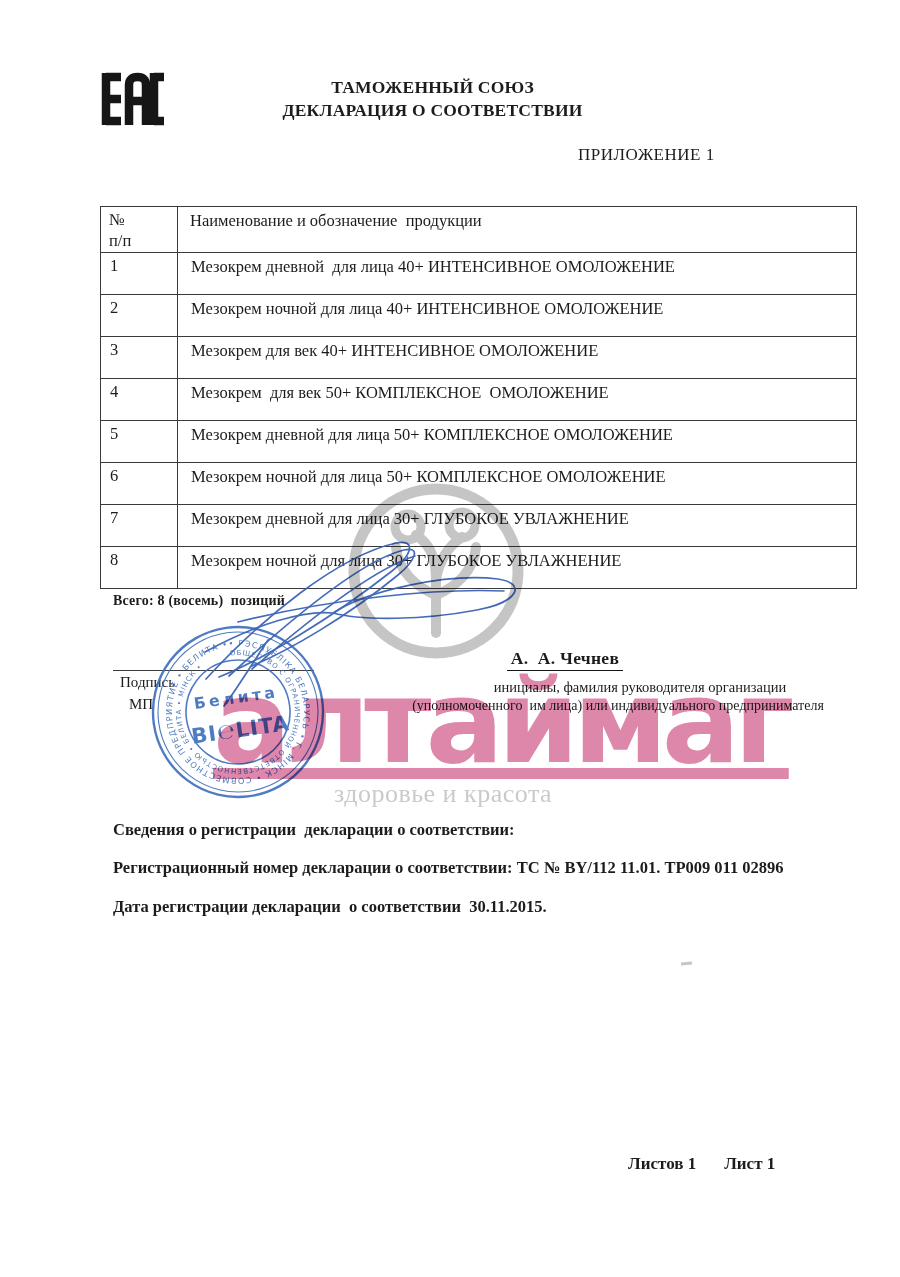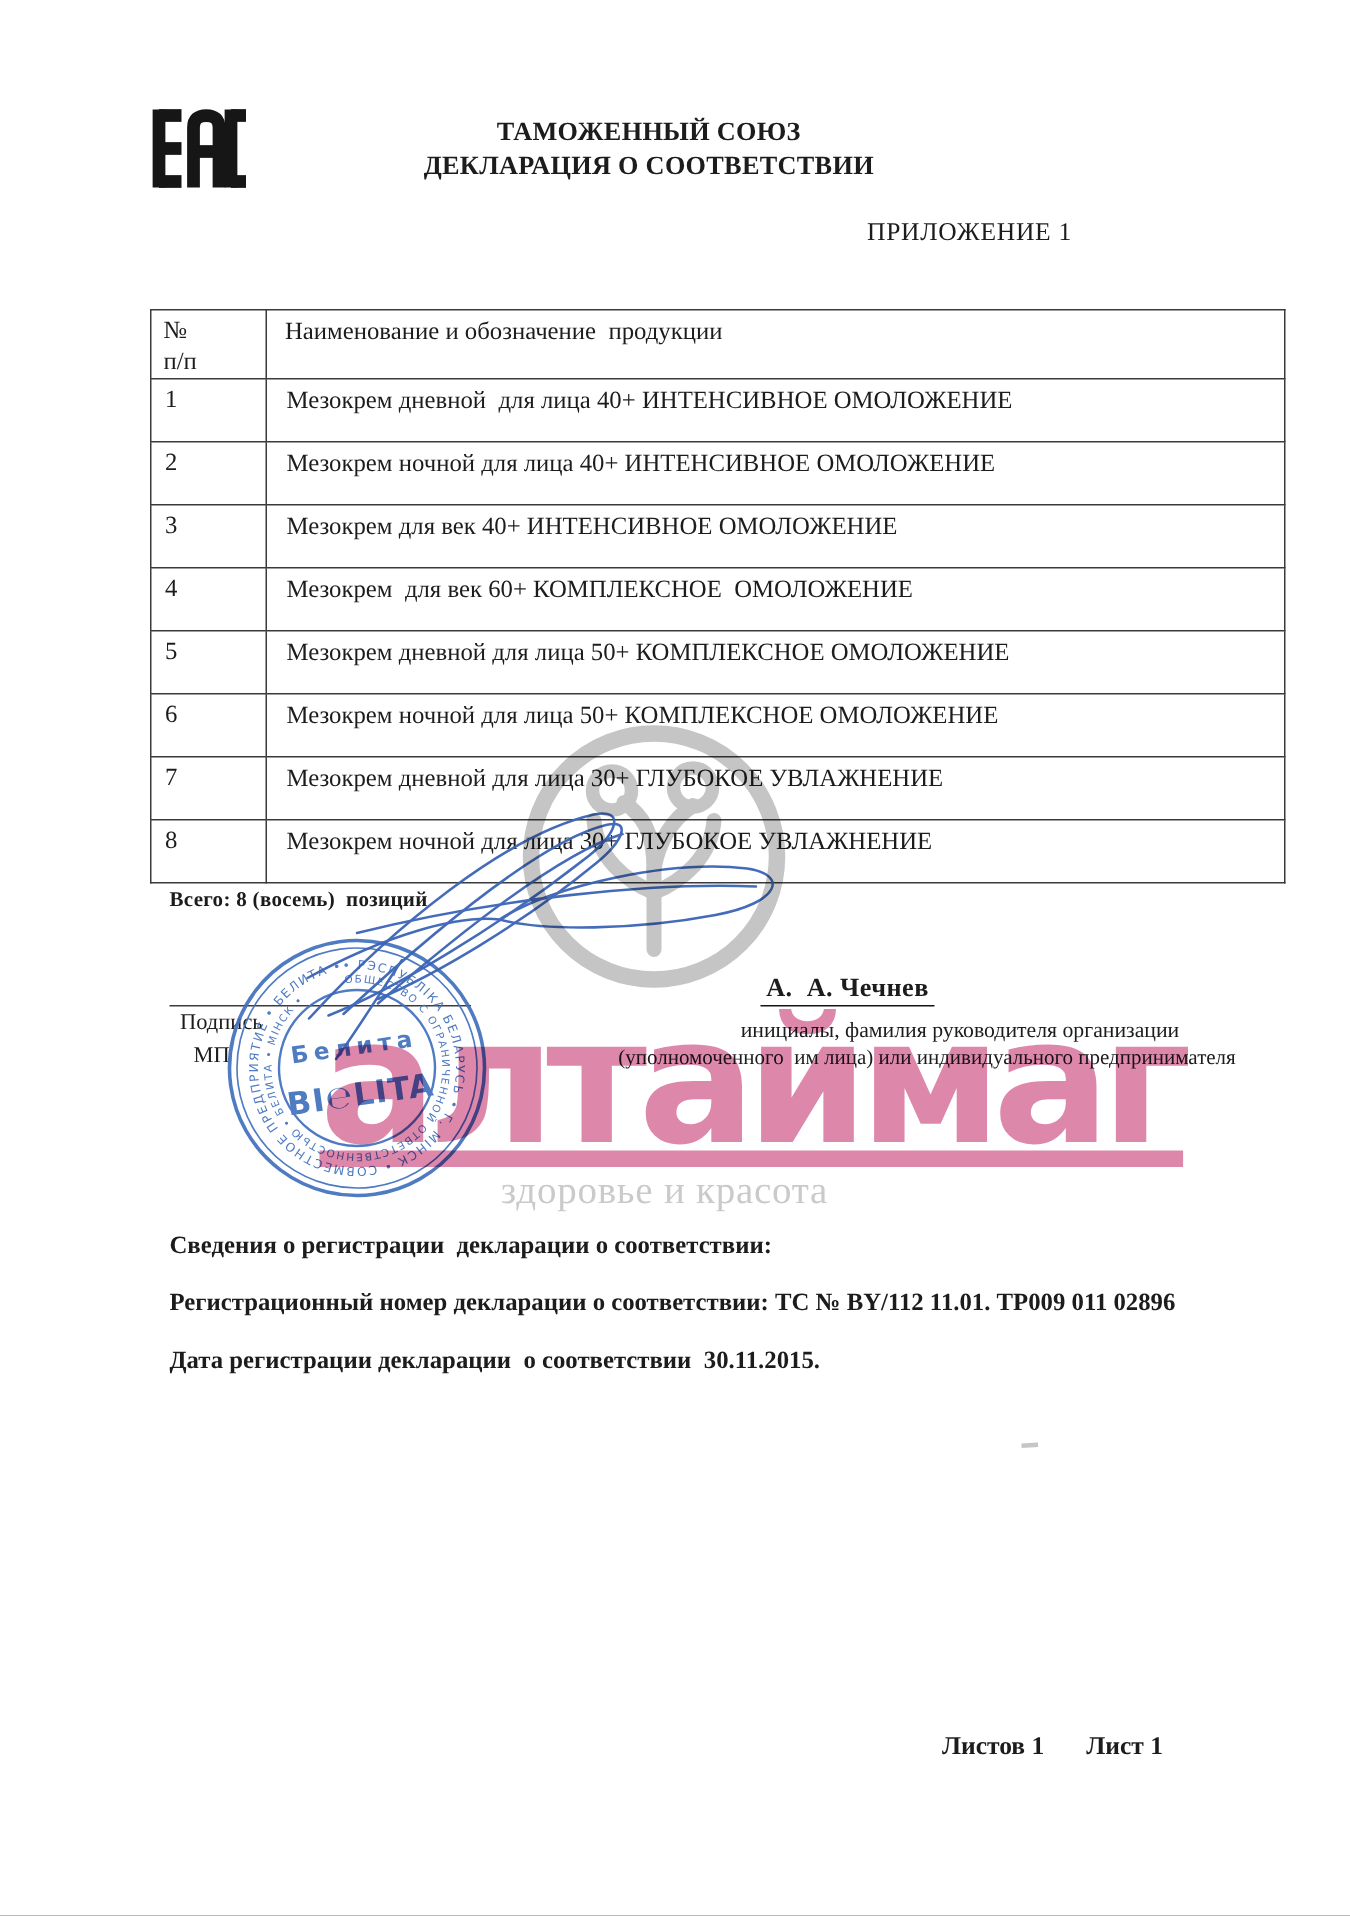--- a/index.html
+++ b/index.html
@@ -103,21 +103,21 @@
         <tr>
           <td class="col-num cell-num">2</td>
           <td class="cell-name">Мезокрем ночной для лица 40+ ИНТЕНСИВНОЕ ОМОЛОЖЕНИЕ</td>
         </tr>
         <tr>
           <td class="col-num cell-num">3</td>
           <td class="cell-name">Мезокрем для век 40+ ИНТЕНСИВНОЕ ОМОЛОЖЕНИЕ</td>
         </tr>
         <tr>
           <td class="col-num cell-num">4</td>
-          <td class="cell-name">Мезокрем  для век 60+ КОМПЛЕКСНОЕ  ОМОЛОЖЕНИЕ</td>
+          <td class="cell-name">Мезокрем  для век 50+ КОМПЛЕКСНОЕ  ОМОЛОЖЕНИЕ</td>
         </tr>
         <tr>
           <td class="col-num cell-num">5</td>
           <td class="cell-name">Мезокрем дневной для лица 50+ КОМПЛЕКСНОЕ ОМОЛОЖЕНИЕ</td>
         </tr>
         <tr>
           <td class="col-num cell-num">6</td>
           <td class="cell-name">Мезокрем ночной для лица 50+ КОМПЛЕКСНОЕ ОМОЛОЖЕНИЕ</td>
         </tr>
         <tr>

